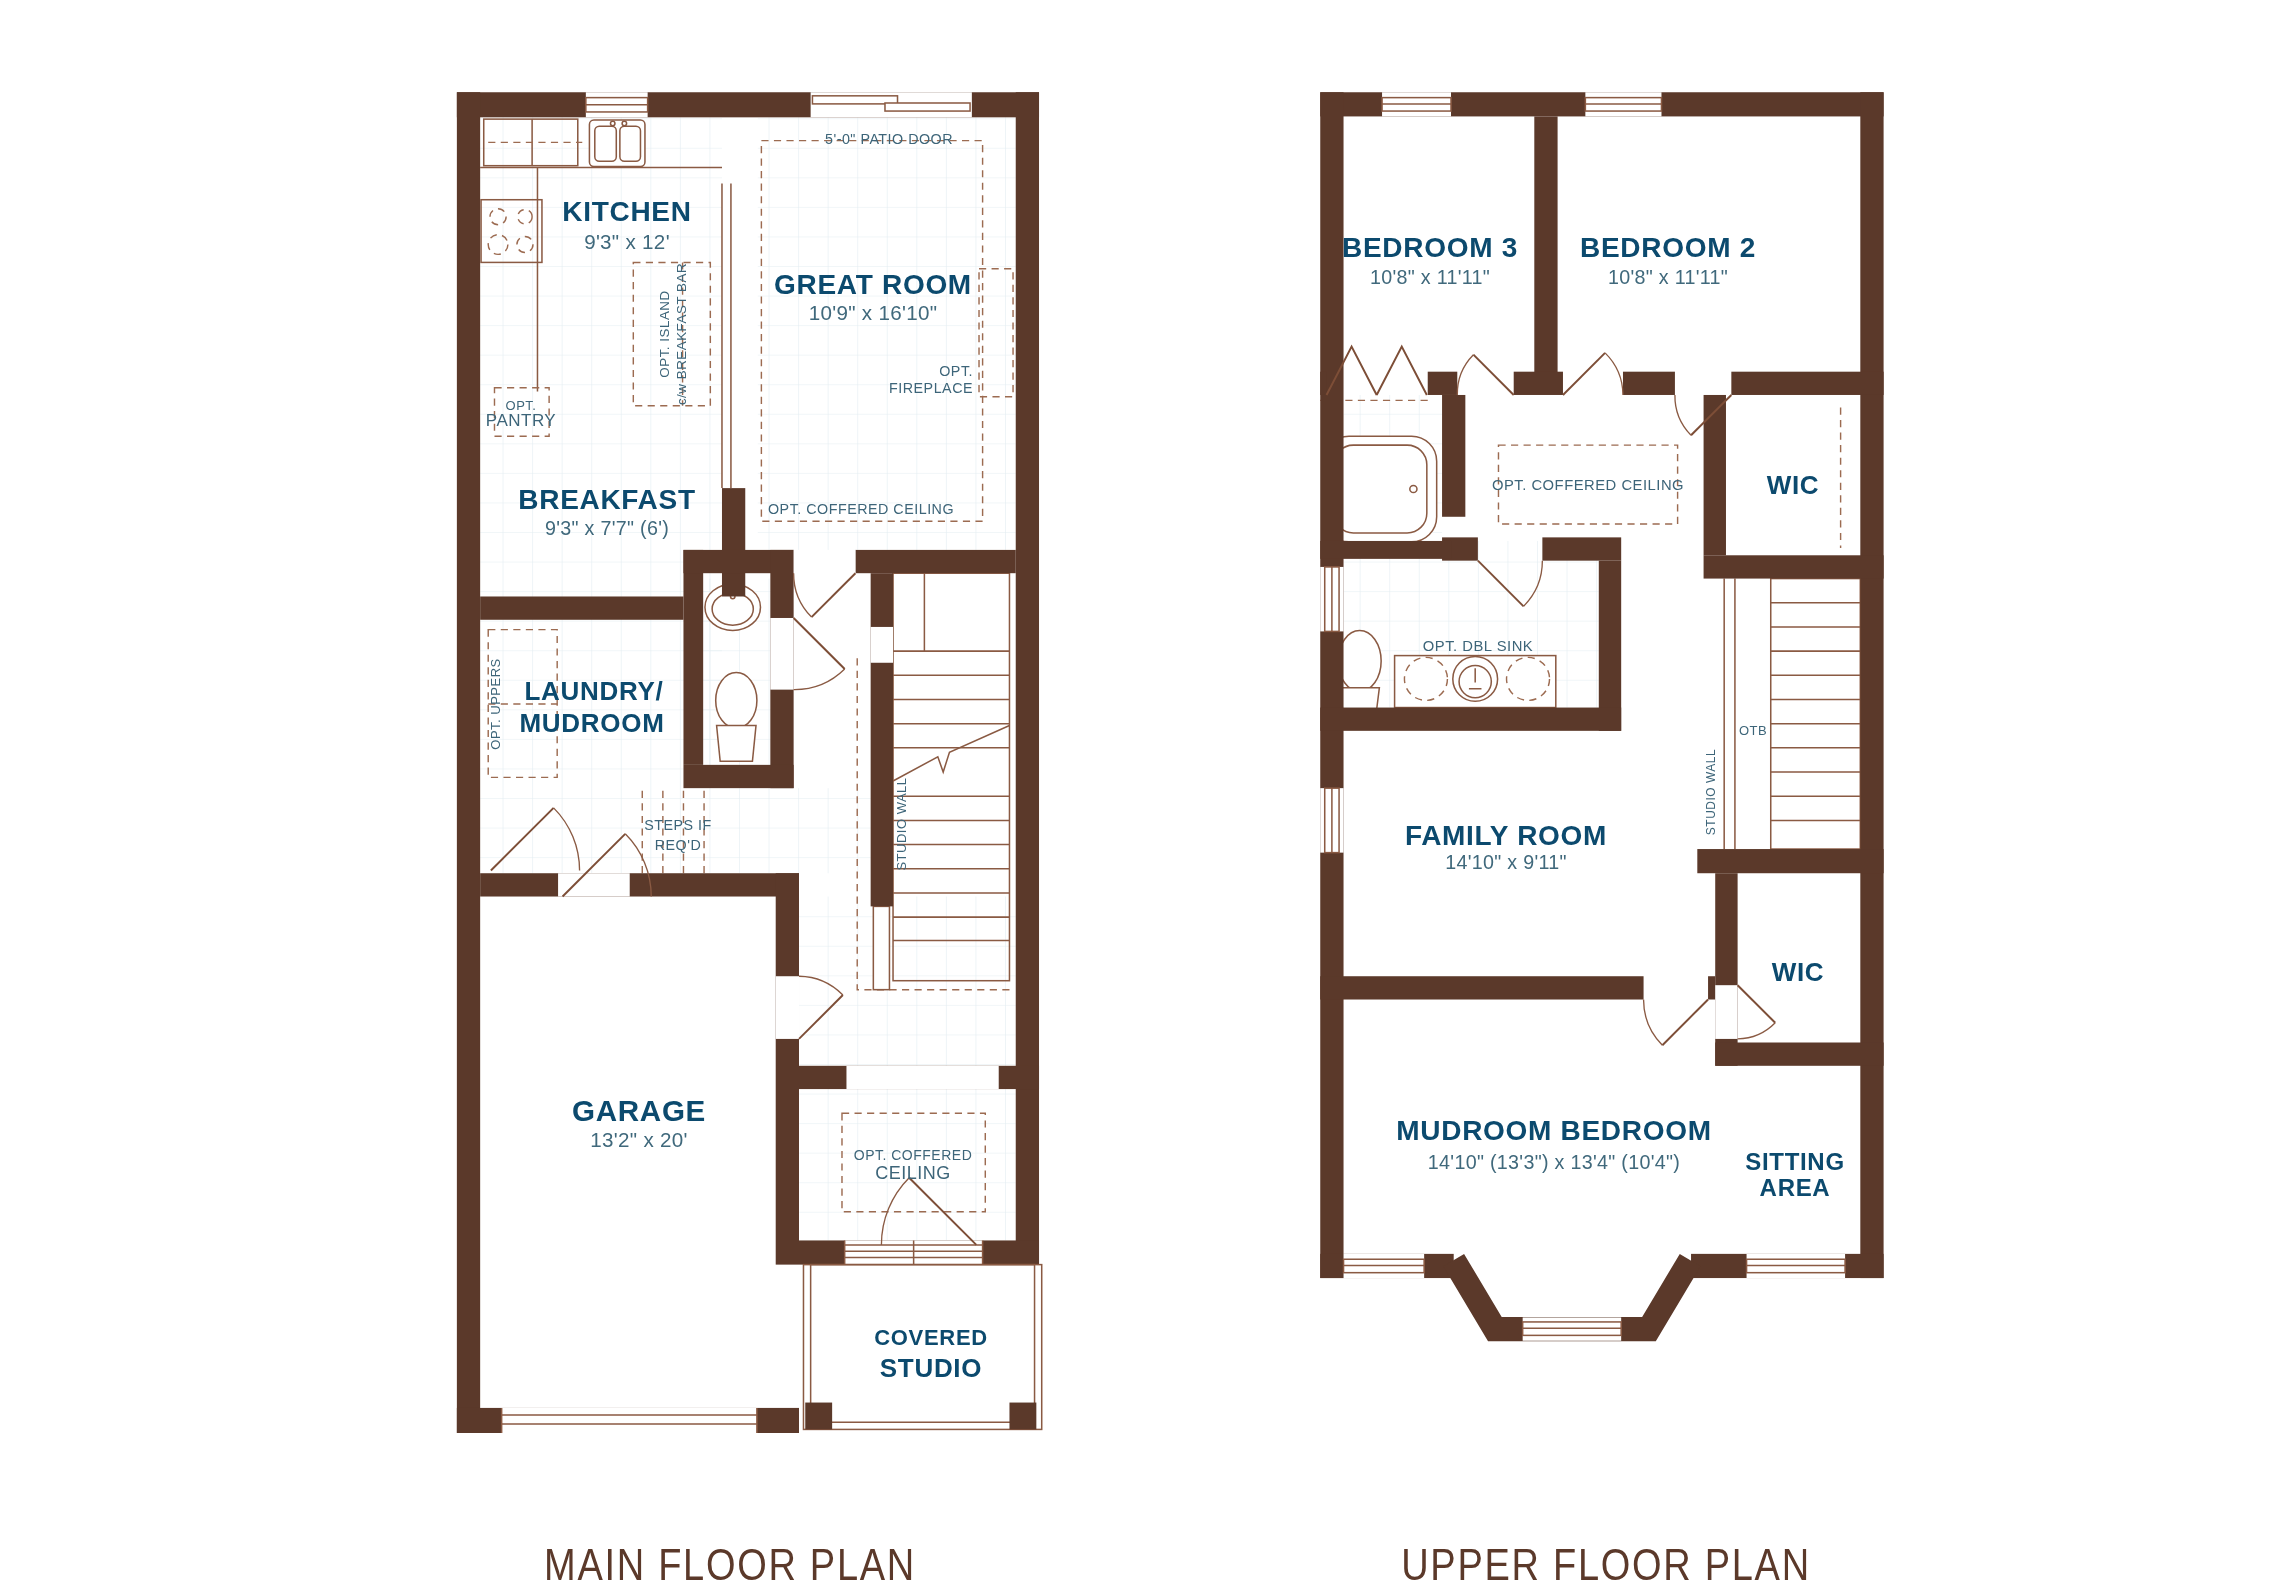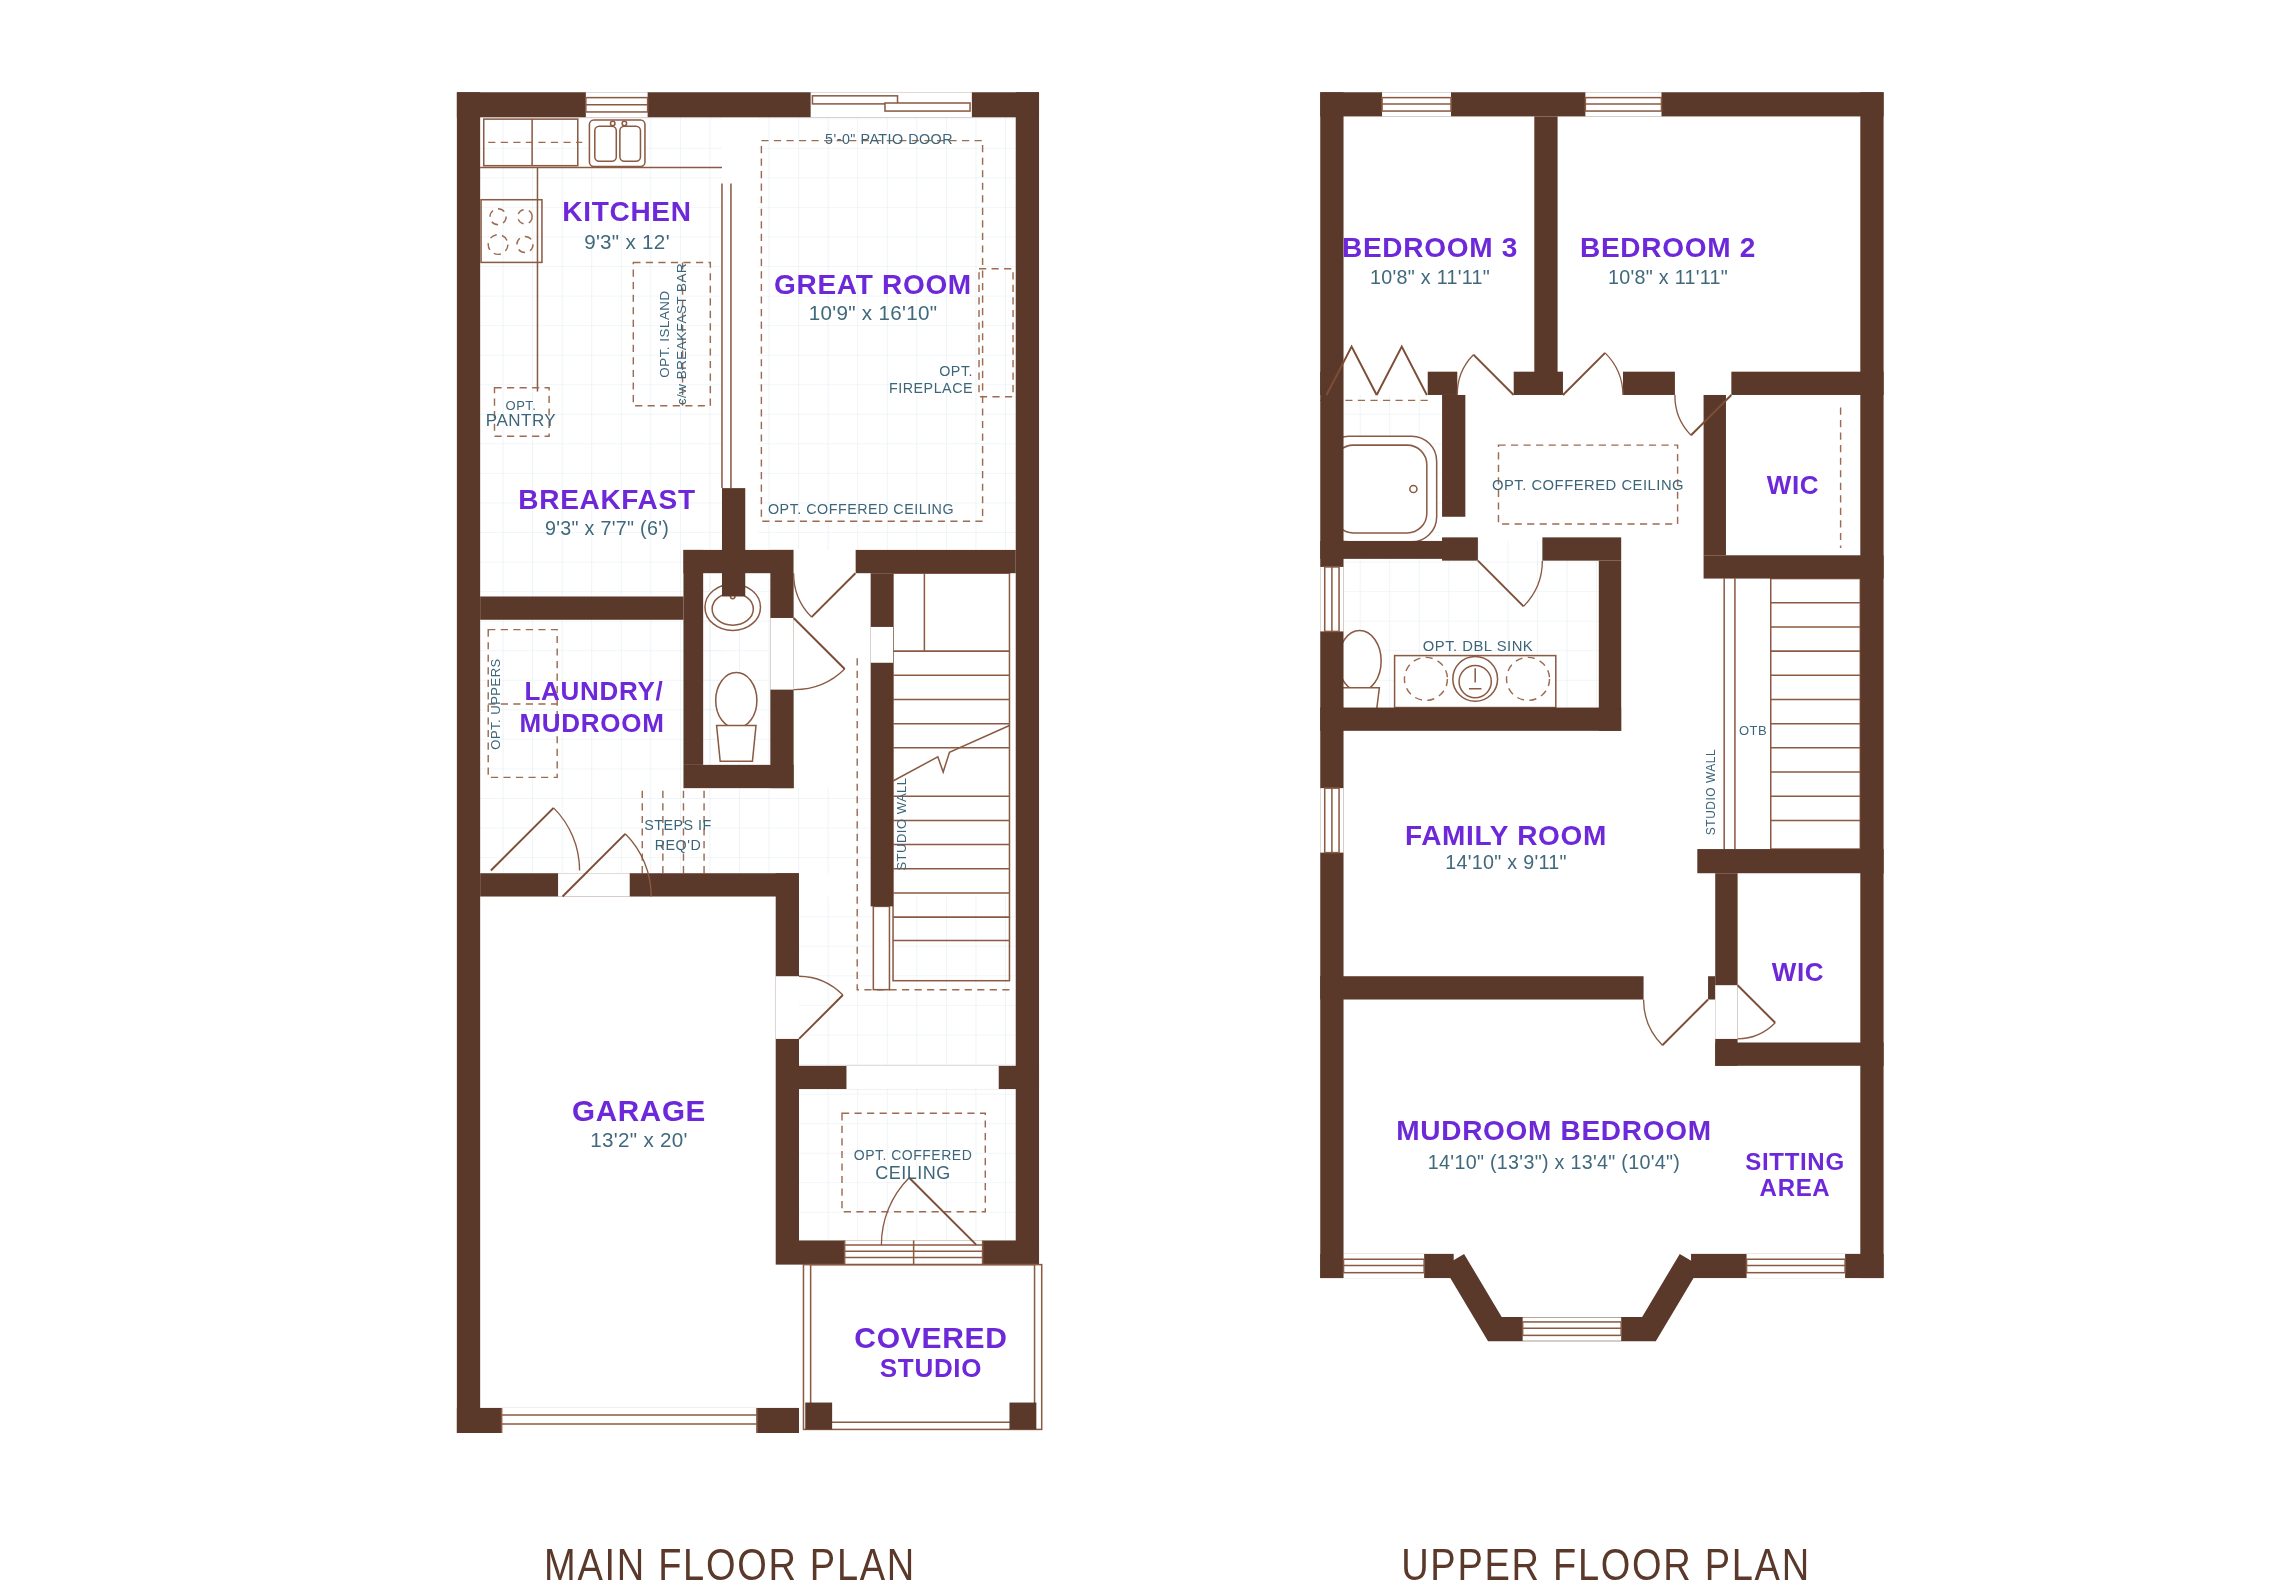--- a/index.html
+++ b/index.html
@@ -8,21 +8,21 @@
   svg{position:absolute;left:0;top:0;}
   .wall{fill:#5b392a;}
   .thin{stroke:#8a5a43;stroke-width:1.7;fill:none;}
   .thinf{stroke:#8a5a43;stroke-width:1.7;fill:#ffffff;}
   .dash{stroke:#9c6b51;stroke-width:1.6;fill:none;stroke-dasharray:8 6;}
   .dashf{stroke:#9c6b51;stroke-width:1.6;fill:none;stroke-dasharray:8 6;}
   .open{fill:#ffffff;}
   .leaf{stroke:#7d4e37;stroke-width:2.2;fill:none;}
   .arc{stroke:#8a5a43;stroke-width:1.5;fill:none;}
   .grid{fill:url(#tile);}
-  .lbl{position:absolute;color:#6d28d9;font-weight:700;letter-spacing:0.7px;white-space:nowrap;
+  .lbl{position:absolute;color:#0c4a6e;font-weight:700;letter-spacing:0.7px;white-space:nowrap;
     transform:translate(-50%,-50%);}
   .dim{position:absolute;color:#40697c;font-weight:400;letter-spacing:0.3px;white-space:nowrap;
     transform:translate(-50%,-50%);}
   .ann{position:absolute;color:#3d6579;font-weight:400;letter-spacing:0.5px;white-space:nowrap;
     transform:translate(-50%,-50%);}
   .annr{transform:translate(-100%,-50%);}
   .annl{transform:translate(0,-50%);}
   .rot{transform:translate(-50%,-50%) rotate(-90deg);text-align:center;line-height:1.3;}
   .cap{position:absolute;color:#5b392a;font-weight:400;letter-spacing:1.8px;white-space:nowrap;
     transform:translate(-50%,-50%) scale(.95,1.12);}
@@ -324,21 +324,21 @@
 <div class="lbl" style="left:594px;top:691px;font-size:26px">LAUNDRY/</div>
 <div class="lbl" style="left:592px;top:723px;font-size:26px">MUDROOM</div>
 <div class="ann rot" style="left:496px;top:704px;font-size:13px">OPT. UPPERS</div>
 <div class="ann" style="left:678px;top:825px;font-size:14.3px">STEPS IF</div>
 <div class="ann" style="left:678px;top:845px;font-size:14.3px">REQ'D</div>
 <div class="ann rot" style="left:902px;top:824px;font-size:13px">STUDIO WALL</div>
 <div class="lbl" style="left:639px;top:1111px;font-size:29.6px">GARAGE</div>
 <div class="dim" style="left:639px;top:1140px;font-size:20.6px">13'2" x 20'</div>
 <div class="ann" style="left:913px;top:1155px;font-size:14px">OPT. COFFERED</div>
 <div class="ann" style="left:913px;top:1173px;font-size:18px">CEILING</div>
-<div class="lbl" style="left:931px;top:1338px;font-size:30px">COVERED</div>
+<div class="lbl" style="left:931px;top:1338px;font-size:22px">COVERED</div>
 <div class="lbl" style="left:931px;top:1368px;font-size:26px">STUDIO</div>
 <div class="cap" style="left:730px;top:1565px;font-size:40px">MAIN FLOOR PLAN</div>
 
 <div class="lbl" style="left:1430px;top:248px;font-size:28px">BEDROOM 3</div>
 <div class="dim" style="left:1430px;top:277px;font-size:19.7px">10'8" x 11'11"</div>
 <div class="lbl" style="left:1668px;top:248px;font-size:28px">BEDROOM 2</div>
 <div class="dim" style="left:1668px;top:277px;font-size:19.7px">10'8" x 11'11"</div>
 <div class="ann" style="left:1588px;top:485px;font-size:14.8px">OPT. COFFERED CEILING</div>
 <div class="lbl" style="left:1793px;top:485px;font-size:26px">WIC</div>
 <div class="ann" style="left:1478px;top:646px;font-size:14.8px">OPT. DBL SINK</div>

